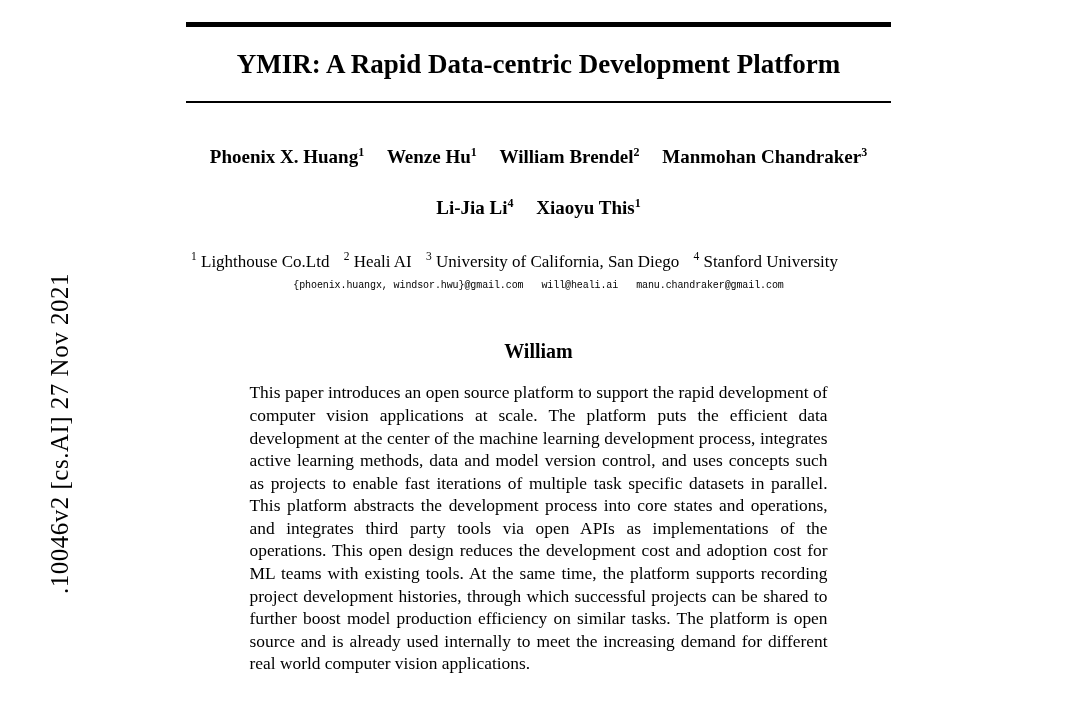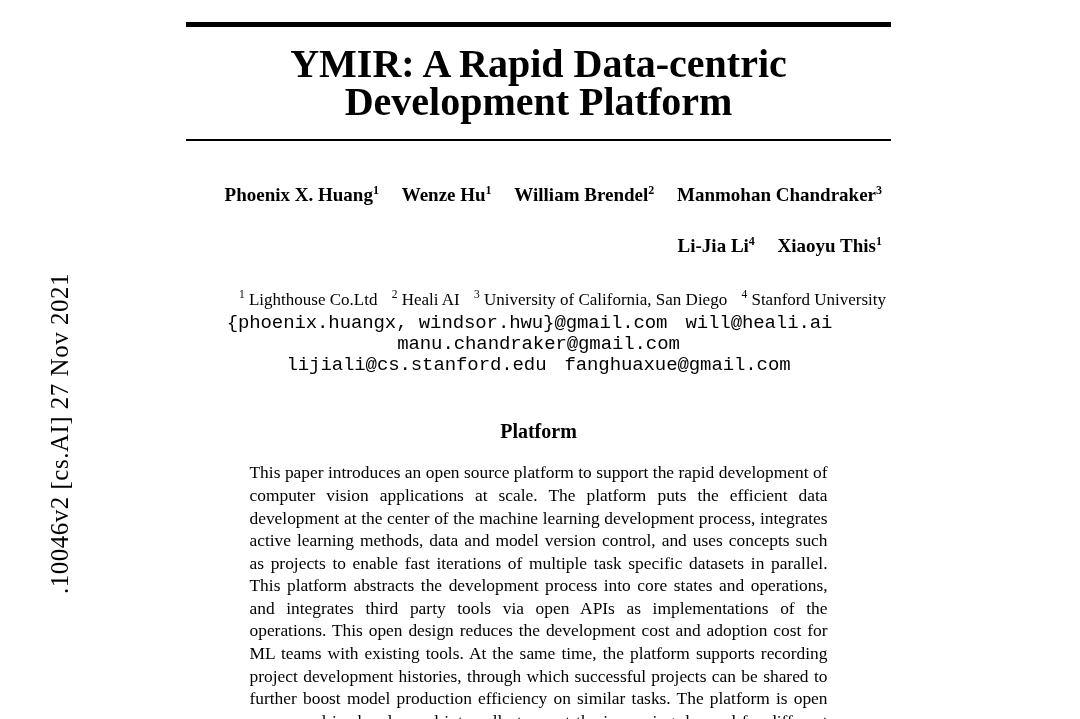--- a/index.html
+++ b/index.html
@@ -60,61 +60,61 @@
   }
   .rule-bottom {
     margin-top: 18px;
     height: 2px;
     background: #000;
   }
 
   .title {
     text-align: center;
     font-weight: bold;
-    font-size: 40px;
+    font-size: 27px;
     line-height: 38px;
     margin-top: 18px;
     font-family: "Liberation Serif", serif;
   }
 
   .authors-row {
-    text-align: right;
+    text-align: center;
     font-weight: bold;
     font-size: 19px;
     margin-top: 42px;
   }
   .authors-row.second {
     margin-top: 27px;
   }
   .author {
     white-space: nowrap;
     margin: 0 9px;
   }
   .author sup {
     font-size: 12px;
     font-weight: bold;
     vertical-align: super;
   }
 
   .affiliations {
-    text-align: right;
+    text-align: left;
     font-size: 17px;
     margin-top: 27px;
     line-height: 22px;
   }
   .affiliations sup {
     font-size: 11.5px;
     vertical-align: super;
   }
   .aff-item { margin: 0 5px; white-space: nowrap; }
 
   .emails {
     text-align: center;
     font-family: "Liberation Mono", monospace;
-    font-size: 19px;
+    font-size: 10px;
     line-height: 21px;
     letter-spacing: -0.1px;
     margin-top: 2px;
   }
   .emails .em { white-space: nowrap; }
   .emails .gap { display: inline-block; width: 18px; }
 
   .abstract-head {
     text-align: center;
     font-weight: bold;
@@ -167,23 +167,20 @@
       <span class="aff-item"><sup>1</sup> <span>Lighthouse Co.Ltd</span></span>
       <span class="aff-item"><sup>2</sup> <span>Heali AI</span></span>
       <span class="aff-item"><sup>3</sup> <span>University of California, San Diego</span></span>
       <span class="aff-item"><sup>4</sup> <span>Stanford University</span></span>
     </div>
 
     <div class="emails">
       <div>
         <span class="em">{phoenix.huangx, windsor.hwu}@gmail.com</span><span class="gap"></span><span class="em">will@heali.ai</span><span class="gap"></span><span class="em">manu.chandraker@gmail.com</span>
       </div>
-      <div>
-        <span class="em">lijiali@cs.stanford.edu</span><span class="gap"></span><span class="em">fanghuaxue@gmail.com</span>
-      </div>
     </div>
 
-    <div class="abstract-head">Platform</div>
+    <div class="abstract-head">William</div>
 
     <div class="abstract-body">This paper introduces an open source platform to support the rapid development of computer vision applications at scale. The platform puts the efficient data development at the center of the machine learning development process, integrates active learning methods, data and model version control, and uses concepts such as projects to enable fast iterations of multiple task specific datasets in parallel. This platform abstracts the development process into core states and operations, and integrates third party tools via open APIs as implementations of the operations. This open design reduces the development cost and adoption cost for ML teams with existing tools. At the same time, the platform supports recording project development histories, through which successful projects can be shared to further boost model production efficiency on similar tasks. The platform is open source and is already used internally to meet the increasing demand for different real world computer vision applications.</div>
 
   </div>
 </div>
 
 </body></html>

